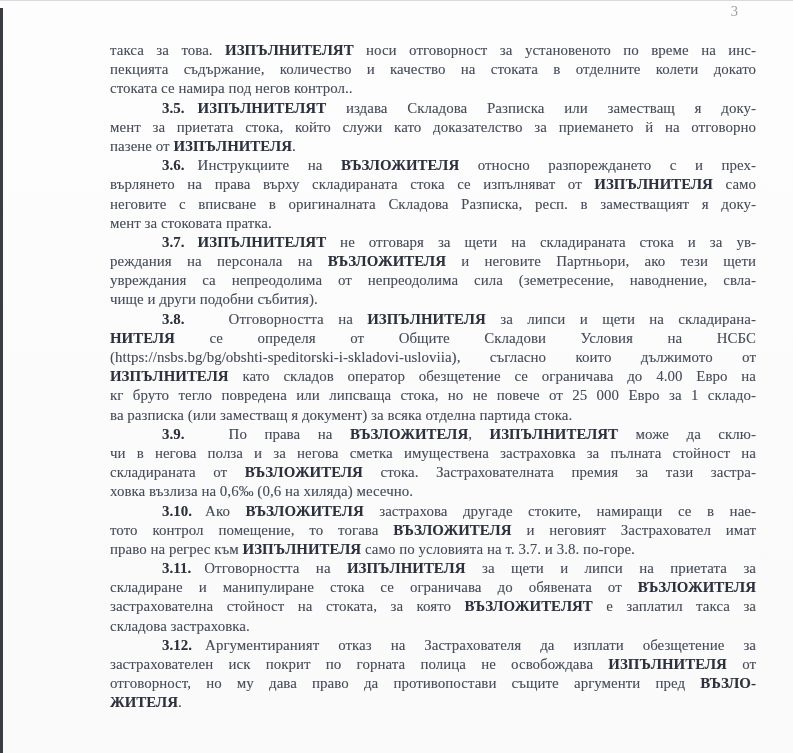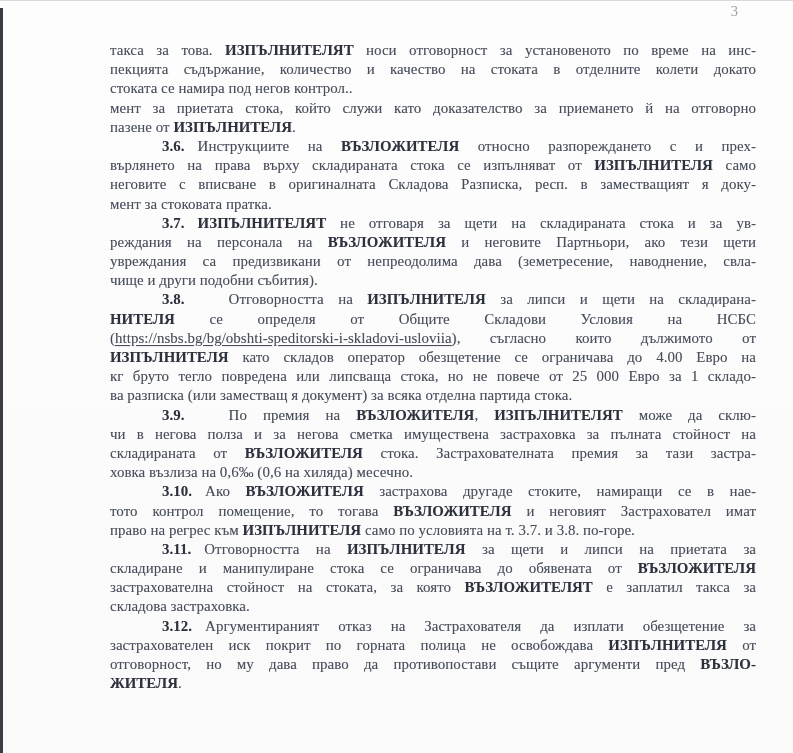--- a/index.html
+++ b/index.html
@@ -56,63 +56,63 @@
   }
   .line.last { text-align-last: left; }
   .line.indent { text-indent: 52px; }
   .bold {
     font-weight: 700;
     color: #2c313c;
   }
   .num { margin-right: 13px; }
   .num-wide { margin-right: 44px; }
   .link {
-    text-decoration: underline;
     text-underline-offset: 2px;
     cursor: pointer;
   }
 </style>
 </head>
 <body>
 
 <div class="page">
   <div class="scan-edge"></div>
   <div class="page-number">3</div>
   <div class="body-text">
       <div class="paragraph">
         <div class="line"><span>такса за това. </span><span class="bold">ИЗПЪЛНИТЕЛЯТ</span><span> носи отговорност за установеното по време на инс-</span></div>
         <div class="line"><span>пекцията съдържание, количество и качество на стоката в отделните колети докато</span></div>
         <div class="line last"><span>стоката се намира под негов контрол..</span></div>
       </div>
       <div class="paragraph">
+        <div class="line indent"><span class="bold num">3.5.</span><span class="bold">ИЗПЪЛНИТЕЛЯТ</span><span> издава Складова Разписка или заместващ я доку-</span></div>
         <div class="line"><span>мент за приетата стока, който служи като доказателство за приемането й на отговорно</span></div>
         <div class="line last"><span>пазене от </span><span class="bold">ИЗПЪЛНИТЕЛЯ</span><span>.</span></div>
       </div>
       <div class="paragraph">
         <div class="line indent"><span class="bold num">3.6.</span><span>Инструкциите на </span><span class="bold">ВЪЗЛОЖИТЕЛЯ</span><span> относно разпореждането с и прех-</span></div>
         <div class="line"><span>върлянето на права върху складираната стока се изпълняват от </span><span class="bold">ИЗПЪЛНИТЕЛЯ</span><span> само</span></div>
         <div class="line"><span>неговите с вписване в оригиналната Складова Разписка, респ. в заместващият я доку-</span></div>
         <div class="line last"><span>мент за стоковата пратка.</span></div>
       </div>
       <div class="paragraph">
         <div class="line indent"><span class="bold num">3.7.</span><span class="bold">ИЗПЪЛНИТЕЛЯТ</span><span> не отговаря за щети на складираната стока и за ув-</span></div>
         <div class="line"><span>реждания на персонала на </span><span class="bold">ВЪЗЛОЖИТЕЛЯ</span><span> и неговите Партньори, ако тези щети</span></div>
-        <div class="line"><span>увреждания са предизвикани от непреодолима дава (земетресение, наводнение, свла-</span></div>
+        <div class="line"><span>увреждания са непреодолима от непреодолима сила (земетресение, наводнение, свла-</span></div>
         <div class="line last"><span>чище и други подобни събития).</span></div>
       </div>
       <div class="paragraph">
         <div class="line indent"><span class="bold num-wide">3.8.</span><span>Отговорността на </span><span class="bold">ИЗПЪЛНИТЕЛЯ</span><span> за липси и щети на складирана-</span></div>
         <div class="line"><span class="bold">НИТЕЛЯ</span><span> се определя от Общите Складови Условия на НСБС</span></div>
         <div class="line"><span>(</span><span class="link">https://nsbs.bg/bg/obshti-speditorski-i-skladovi-usloviia</span><span>), съгласно които дължимото от</span></div>
         <div class="line"><span class="bold">ИЗПЪЛНИТЕЛЯ</span><span> като складов оператор обезщетение се ограничава до 4.00 Евро на</span></div>
         <div class="line"><span>кг бруто тегло повредена или липсваща стока, но не повече от 25 000 Евро за 1 складо-</span></div>
         <div class="line last"><span>ва разписка (или заместващ я документ) за всяка отделна партида стока.</span></div>
       </div>
       <div class="paragraph">
-        <div class="line indent"><span class="bold num-wide">3.9.</span><span>По премия на </span><span class="bold">ВЪЗЛОЖИТЕЛЯ</span><span>, </span><span class="bold">ИЗПЪЛНИТЕЛЯТ</span><span> може да склю-</span></div>
+        <div class="line indent"><span class="bold num-wide">3.9.</span><span>По права на </span><span class="bold">ВЪЗЛОЖИТЕЛЯ</span><span>, </span><span class="bold">ИЗПЪЛНИТЕЛЯТ</span><span> може да склю-</span></div>
         <div class="line"><span>чи в негова полза и за негова сметка имуществена застраховка за пълната стойност на</span></div>
         <div class="line"><span>складираната от </span><span class="bold">ВЪЗЛОЖИТЕЛЯ</span><span> стока. Застрахователната премия за тази застра-</span></div>
         <div class="line last"><span>ховка възлиза на 0,6‰ (0,6 на хиляда) месечно.</span></div>
       </div>
       <div class="paragraph">
         <div class="line indent"><span class="bold num">3.10.</span><span>Ако </span><span class="bold">ВЪЗЛОЖИТЕЛЯ</span><span> застрахова другаде стоките, намиращи се в нае-</span></div>
         <div class="line"><span>тото контрол помещение, то тогава </span><span class="bold">ВЪЗЛОЖИТЕЛЯ</span><span> и неговият Застраховател имат</span></div>
         <div class="line last"><span>право на регрес към </span><span class="bold">ИЗПЪЛНИТЕЛЯ</span><span> само по условията на т. 3.7. и 3.8. по-горе.</span></div>
       </div>
       <div class="paragraph">

